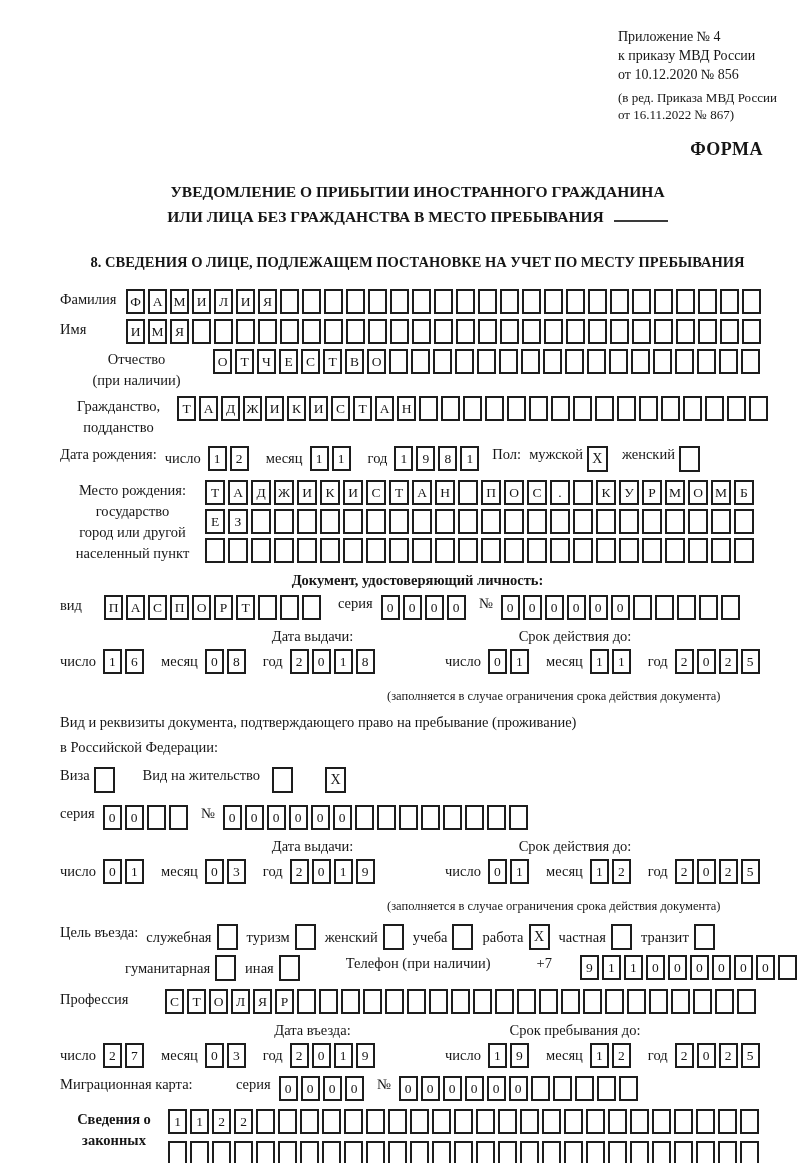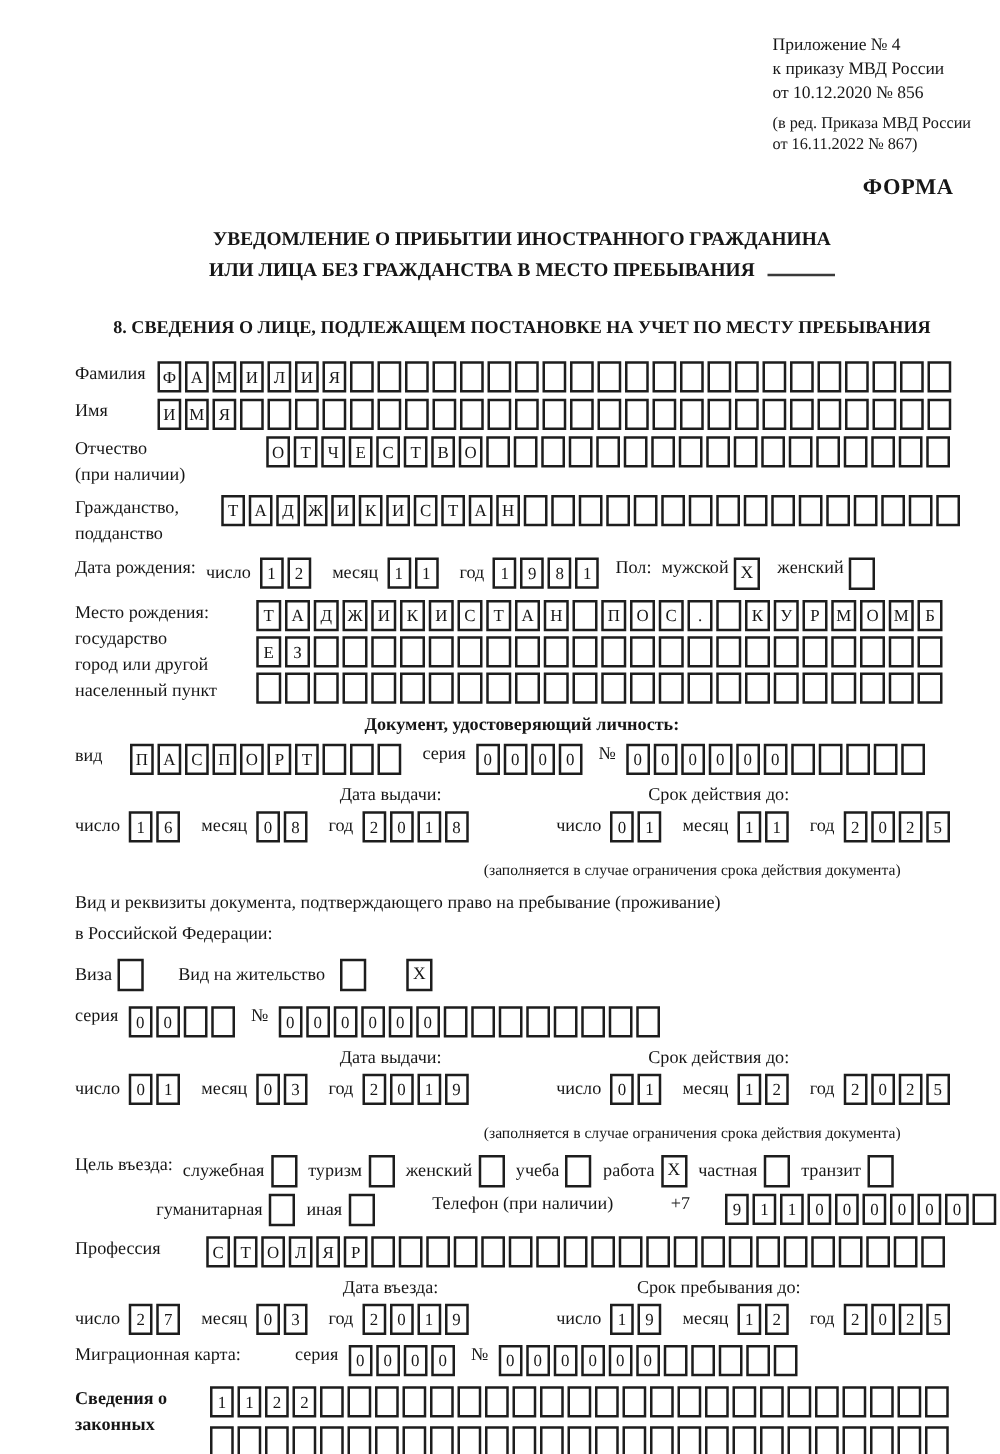--- a/index.html
+++ b/index.html
@@ -12,21 +12,21 @@
   
   .appendix { margin-left:558px; width:200px; line-height:1.35; font-size:14px; }
   .appendix .rev { font-size:13px; margin-top:5px; line-height:1.3; }
   .forma { text-align:right; padding-right:12px; font-weight:bold; font-size:18px; margin-top:16px; letter-spacing:.5px; }
   .title { text-align:center; font-weight:bold; font-size:15.5px; margin-top:20px; line-height:1.6; }
   .blank-line { display:inline-block; width:54px; border-bottom:2px solid #3a3a3a; margin-left:10px; }
   .sec-heading { font-weight:bold; text-align:center; font-size:14.5px; margin:24px 0 18px 0; }
 
   
   .row { display:flex; align-items:flex-start; margin-bottom:5px; }
-  .row.top { align-items:flex-start; }
+  .row.top { align-items:flex-start;text-align:center; }
   .lbl { flex:none; line-height:1.45; }
   .w-fam  { width:66px; }
   .w-otch { width:153px; }
   .w-grazh{ width:117px; }
   .w-mesto{ width:145px; }
   .w-prof { width:105px; }
   .w-svod { width:108px;font-weight:bold; }
   .w-vid  { width:44px; }
 
   .boxes { display:flex; flex-wrap:nowrap; }
@@ -55,21 +55,21 @@
   .two-col { display:flex; margin:8px 0 2px 0; }
   .col-l { width:385px; flex:none; }
   .col-r { flex:1; min-width:0; }
   .col-l .col-head { text-align:center; padding-left:120px; margin-bottom:4px; }
   .col-r .col-head { text-align:center; padding-right:70px; margin-bottom:4px; }
   .note { font-size:12.5px; margin-top:15px; margin-left:-58px; white-space:nowrap; }
 
   .intro { line-height:1.7; margin-top:6px; }
 
   .opts-row { display:flex; align-items:flex-start; margin:8px 0 12px 0; }
-  .opt { display:flex; align-items:center; }
+  .opt { display:flex; align-items:flex-start; }
   .opt .multi { text-align:center; line-height:1.45; }
   .mw165 { max-width:170px; }
   .mw180 { max-width:178px; }
   .mr28 { margin-right:28px; }
   .mr20 { margin-right:20px; }
 
   .opts { display:inline-flex; align-items:center; }
   .opts .opt-label { margin:0 5px 0 9px; }
   .opts .opt-label:first-child { margin-left:0; }
   .opts .checkbox { margin-left:0; }

